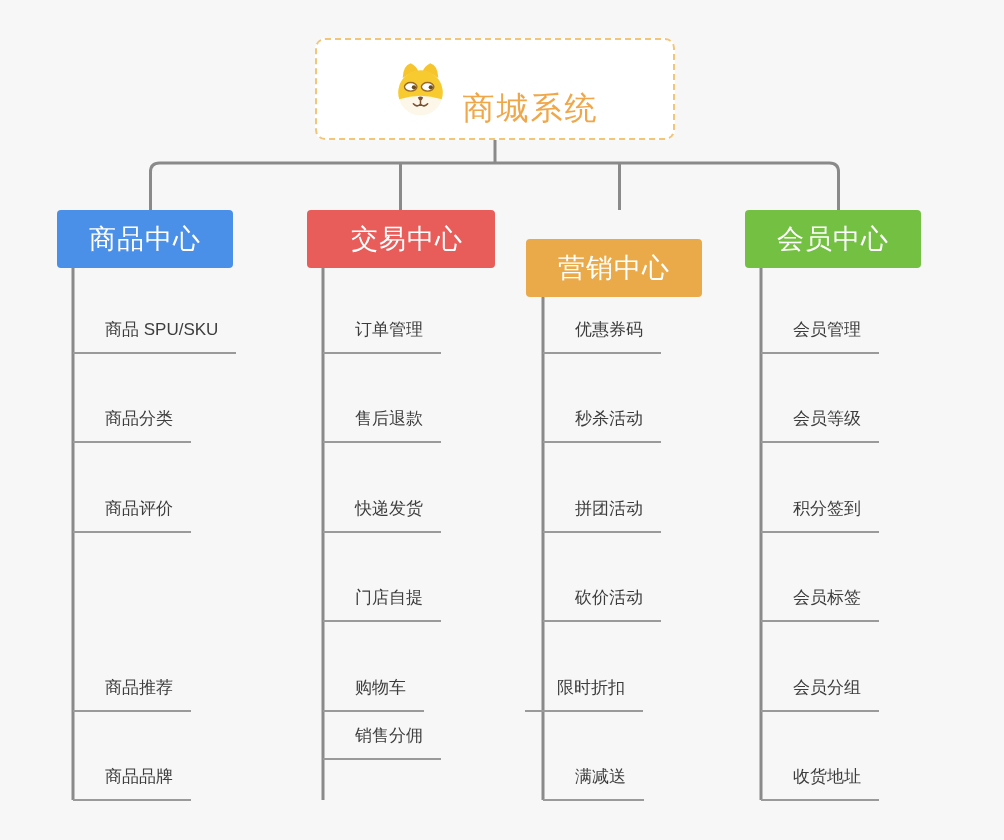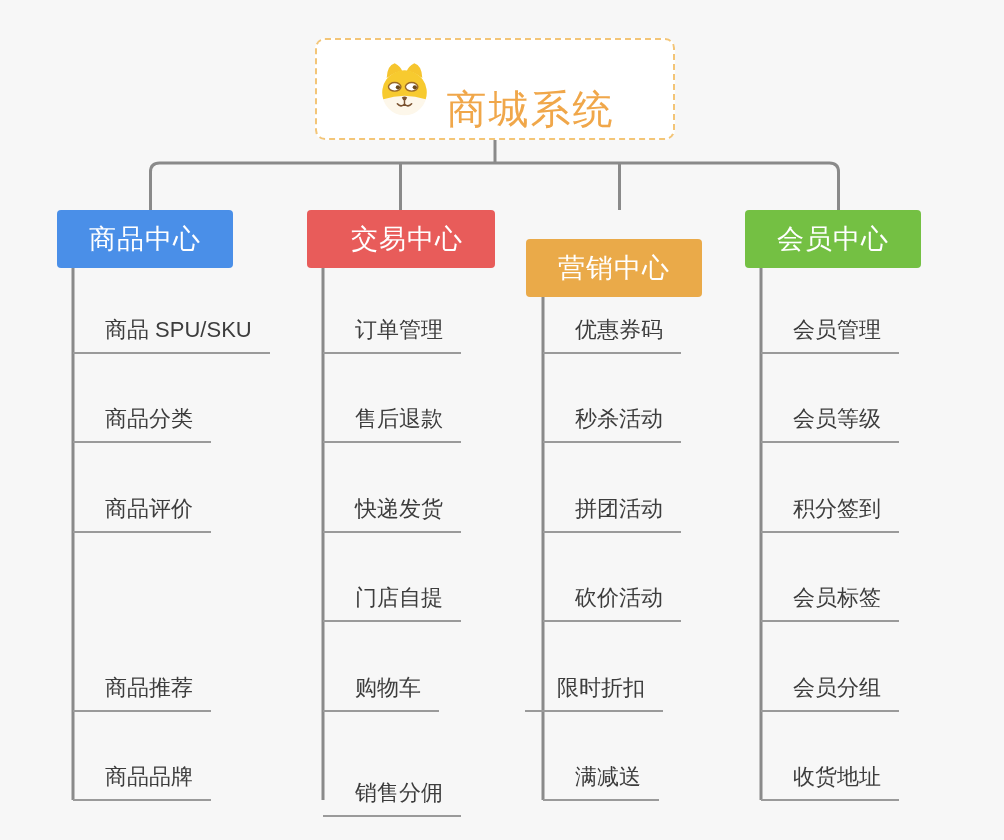--- a/index.html
+++ b/index.html
@@ -14,32 +14,32 @@
     overflow:hidden;
   }
   .connectors{position:absolute;left:0;top:0;}
   .root{
     position:absolute;left:315px;top:38px;width:360px;height:102px;
     background:#ffffff;border:2px dashed #f3c577;border-radius:10px;
     display:flex;align-items:center;justify-content:center;gap:14px;
     box-sizing:border-box;cursor:default;
   }
   .root-label{
-    font-size:40px;color:#f0a74a;letter-spacing:2px;white-space:nowrap;margin-top:40px;
+    font-size:32px;color:#f0a74a;letter-spacing:2px;white-space:nowrap;margin-top:40px;
   }
   .dog{width:57px;height:57px;flex:0 0 auto;}
   .branch{
     position:absolute;top:210px;width:176px;height:58px;border-radius:4px;
     color:#ffffff;font-size:27px;letter-spacing:1px;
     display:flex;align-items:center;justify-content:center;
     white-space:nowrap;cursor:default;
   }
   .leaf{
     position:absolute;white-space:nowrap;
-    font-size:22px;color:#3d3d3d;line-height:34px;
+    font-size:17px;color:#3d3d3d;line-height:34px;
     padding:0 18px 5px 32px;
     border-bottom:2px solid #9a9a9a;
     cursor:default;
   }
 </style>
 </head>
 <body>
 
 <div class="canvas">
 
@@ -92,21 +92,21 @@
   <div class="leaf" style="left:73px;top:402px">商品分类</div>
   <div class="leaf" style="left:73px;top:492px">商品评价</div>
   <div class="leaf" style="left:73px;top:671px">商品推荐</div>
   <div class="leaf" style="left:73px;top:760px">商品品牌</div>
 
   <div class="leaf" style="left:323px;top:313px">订单管理</div>
   <div class="leaf" style="left:323px;top:402px">售后退款</div>
   <div class="leaf" style="left:323px;top:581px">门店自提</div>
   <div class="leaf" style="left:323px;top:492px">快递发货</div>
   <div class="leaf" style="left:323px;top:671px">购物车</div>
-  <div class="leaf" style="left:323px;top:776px">销售分佣</div>
+  <div class="leaf" style="left:323px;top:719px">销售分佣</div>
 
   <div class="leaf" style="left:543px;top:313px">优惠券码</div>
   <div class="leaf" style="left:543px;top:402px">秒杀活动</div>
   <div class="leaf" style="left:543px;top:492px">拼团活动</div>
   <div class="leaf" style="left:543px;top:581px">砍价活动</div>
   <div class="leaf" style="left:525px;top:671px">限时折扣</div>
   <div class="leaf" style="left:543px;top:760px">满减送</div>
 
   <div class="leaf" style="left:761px;top:313px">会员管理</div>
   <div class="leaf" style="left:761px;top:402px">会员等级</div>

